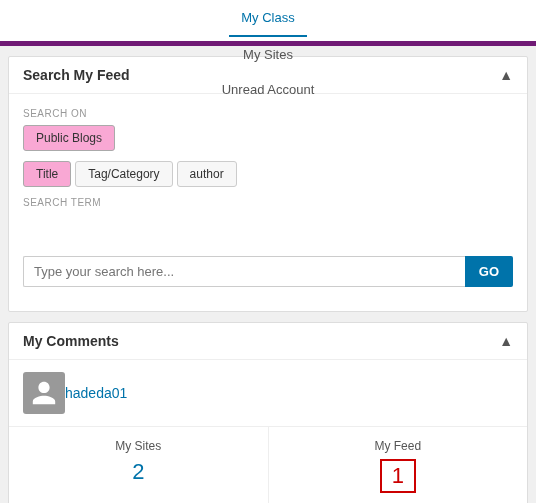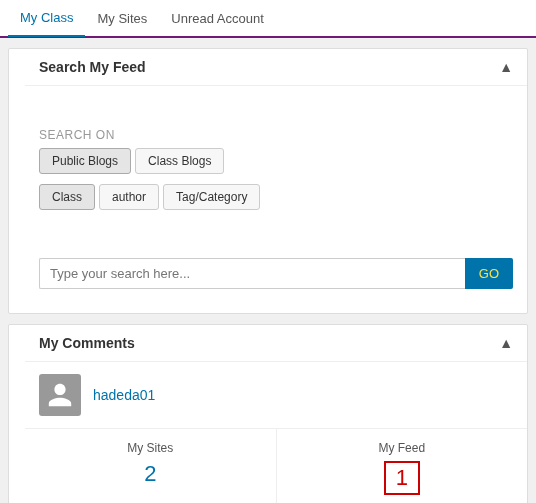--- a/index.html
+++ b/index.html
@@ -6,45 +6,45 @@
     body {
       font-family: Arial, sans-serif;
       font-size: 13px;
       background: #f0f0f0;
       width: 536px;
     }
 
     
     .top-nav {
       background: #fff;
-      border-bottom: 2px solid #701a75;
+      border-bottom: 5px solid #701a75;
       display: flex;
       align-items: center;
       padding: 0 8px;
-      height: 38px;
+      height: 46px;
+      flex-direction: column;
     }
     .nav-item {
       padding: 10px 12px;
       color: #555;
       cursor: pointer;
       font-size: 13px;
       text-decoration: none;
     }
     .nav-item.active {
       color: #0073aa;
       border-bottom: 2px solid #0073aa;
     }
 
     
     .panel {
       background: #fff;
       border: 1px solid #ddd;
       margin: 10px 8px;
       border-radius: 2px;
-      padding-left: 16px;
     }
 
     .panel-header {
       display: flex;
       justify-content: space-between;
       align-items: center;
       padding: 10px 14px;
       border-bottom: 1px solid #eee;
       font-size: 14px;
       font-weight: bold;
@@ -58,43 +58,42 @@
 
     .panel-body {
       padding: 14px;
     }
 
     
     .search-section {
       margin-bottom: 10px;
     }
     .section-label {
-      font-size: 12px;
+      font-size: 10px;
       color: #999;
       text-transform: uppercase;
       letter-spacing: 0.5px;
       margin-bottom: 6px;
-      margin-top: 28px;
     }
     .btn-group {
       display: flex;
       gap: 0;
     }
     .toggle-btn {
       border: 1px solid #ccc;
       background: #f7f7f7;
       padding: 5px 12px;
       cursor: pointer;
       font-size: 12px;
       color: #333;
       border-radius: 3px;
       margin-right: 4px;
     }
     .toggle-btn.active {
-      background: #e5e5e5;
+      background: #f9a8d4;
       border-color: #aaa;
       color: #333;
       font-weight: normal;
     }
 
     
     .search-input-row {
       display: flex;
       gap: 0;
       margin-top: 48px;
@@ -104,36 +103,35 @@
       border: 1px solid #ccc;
       border-right: none;
       padding: 7px 10px;
       font-size: 13px;
       color: #999;
       outline: none;
       border-radius: 2px 0 0 2px;
     }
     .go-btn {
       background: #0073aa;
-      color: #fde047;
+      color: #ffffff;
       border: none;
       padding: 7px 14px;
       cursor: pointer;
       font-size: 13px;
-      font-weight: normal;
+      font-weight: bold;
       border-radius: 0 2px 2px 0;
     }
 
     
     .account-row {
       display: flex;
       align-items: center;
       padding: 12px 14px;
       border-bottom: 1px solid #eee;
-      gap: 12px;
     }
 
     .avatar {
       width: 42px;
       height: 42px;
       background: #999;
       border-radius: 3px;
       display: flex;
       align-items: center;
       justify-content: center;
@@ -194,33 +192,33 @@
   <div class="panel-header">
     <span>Search My Feed</span>
     <span class="arrow">▲</span>
   </div>
   <div class="panel-body">
 
     <div class="search-section">
       <div class="section-label">SEARCH ON</div>
       <div class="btn-group">
         <button class="toggle-btn active">Public Blogs</button>
-        <button class="toggle-btn">Class Blogs</button>
       </div>
     </div>
 
     <div class="search-section">
       <div class="btn-group">
-        <button class="toggle-btn active">Class</button>
+        <button class="toggle-btn active">Title</button>
+        <button class="toggle-btn">Tag/Category</button>
         <button class="toggle-btn">author</button>
-        <button class="toggle-btn">Tag/Category</button>
       </div>
     </div>
 
     <div class="search-section">
+      <div class="section-label">SEARCH TERM</div>
       <div class="search-input-row">
         <input type="text" class="search-input" placeholder="Type your search here..." style="">
         <button class="go-btn">GO</button>
       </div>
     </div>
 
   </div>
 </div>
 
 <div class="panel">

